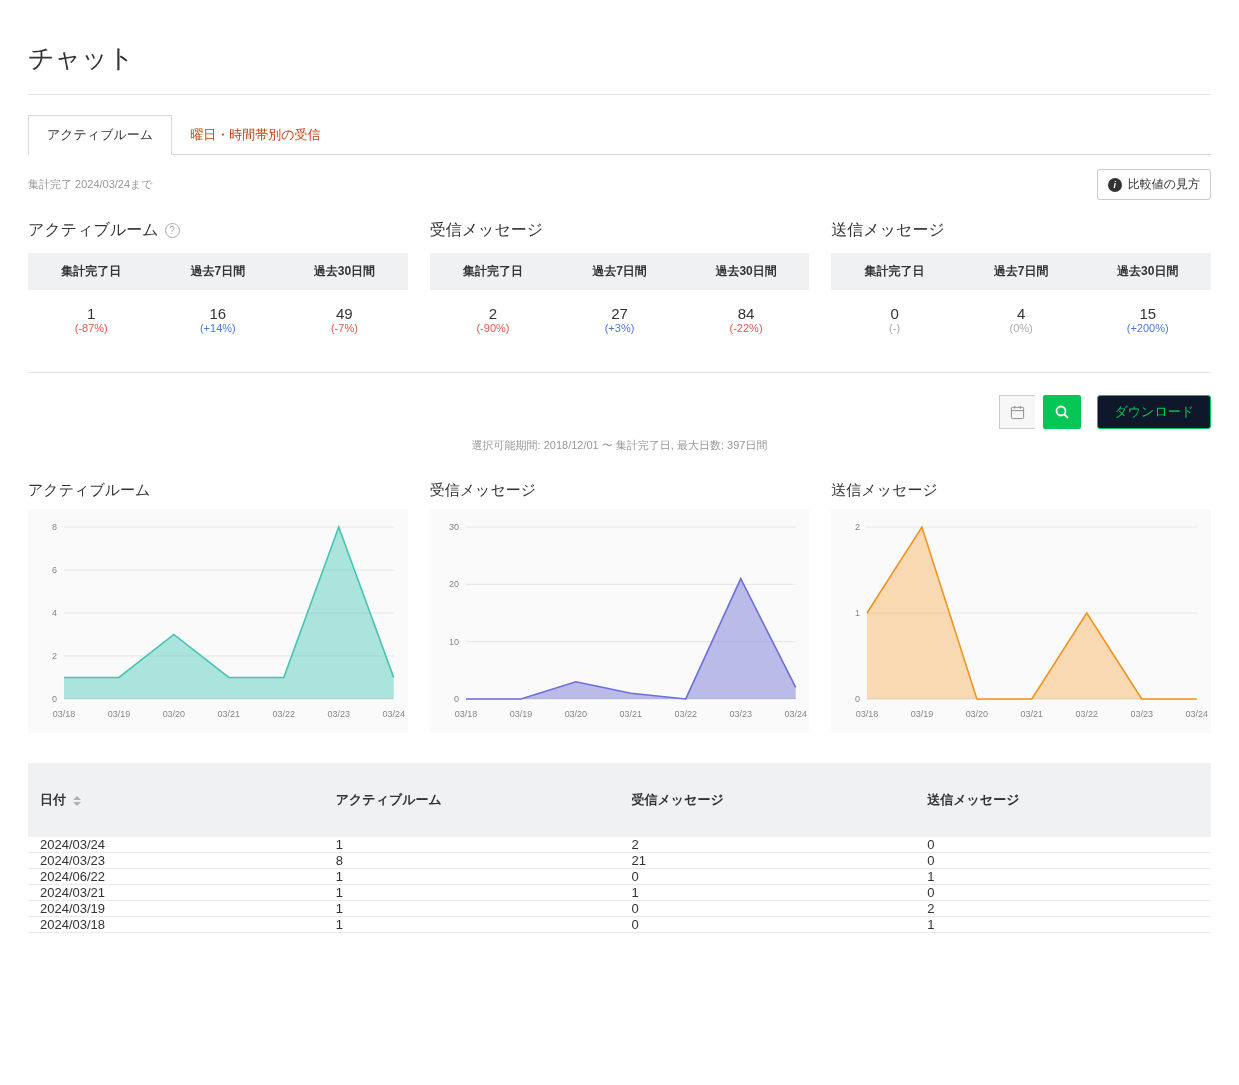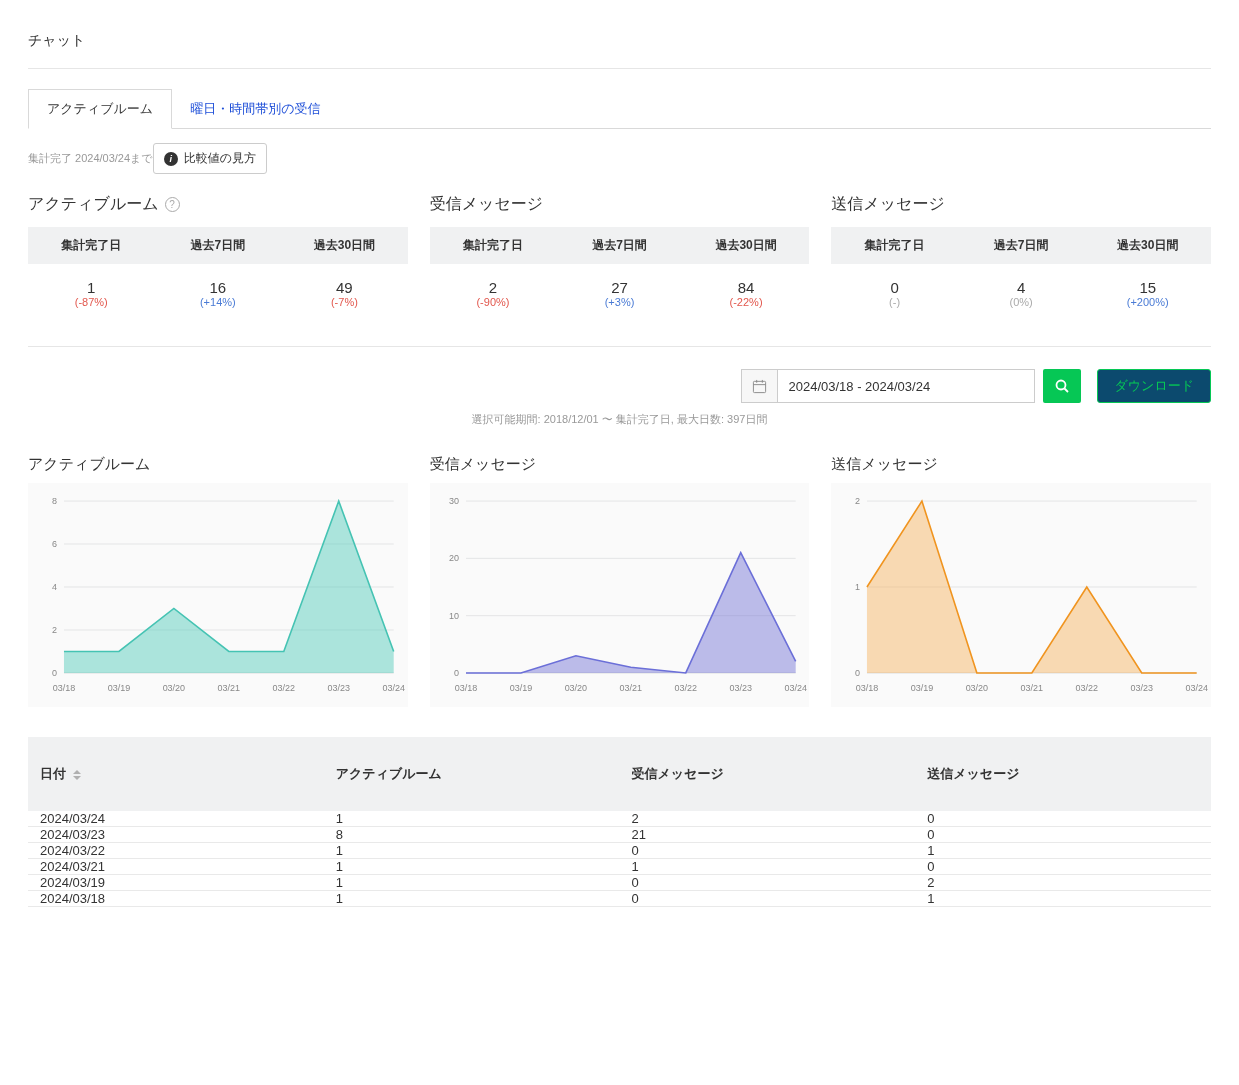--- a/index.html
+++ b/index.html
@@ -2,27 +2,27 @@
 <html><head>
 <meta charset="utf-8">
 <style>
   * { box-sizing: border-box; }
   html,body { margin:0; padding:0; }
   body {
     width:1239px; min-height:1085px; background:#fff;
     font-family:"Liberation Sans","DejaVu Sans",sans-serif; color:#333;
   }
   .page { padding:24px 28px 28px; }
-  .page-title { font-size:14px; font-weight:400; margin:8px 0 18px;font-family:Liberation Mono, monospace; }
+  .page-title { font-size:26px; font-weight:400; margin:17px 0 18px;font-family:Liberation Mono, monospace; }
   .title-divider { border-bottom:1px solid #e6e6e6; }
   .tabs { display:flex; align-items:flex-end; border-bottom:1px solid #d9d9d9; margin-top:20px; }
   .tab { padding:10px 18px; font-size:13px; cursor:pointer; }
   .tab.active { background:#fff; border:1px solid #d9d9d9; border-bottom:1px solid #fff; margin-bottom:-1px; color:#333; }
-  .tab.inactive { color:#1d4ed8; }
-  .meta-row { display:flex; align-items:center; margin-top:14px; }
+  .tab.inactive { color:#c2410c; }
+  .meta-row { display:flex; justify-content:space-between; align-items:center; margin-top:14px; }
   .agg-note { font-size:11px; color:#999; }
   .help-btn { display:inline-flex; align-items:center; gap:6px; background:#fff; border:1px solid #ccc;
     border-radius:3px; padding:6px 10px; font-size:12px; color:#333; cursor:pointer; font-family:inherit; }
   .info-icon { width:14px; height:14px; border-radius:50%; background:#333; color:#fff; font-size:9px;
     display:inline-flex; align-items:center; justify-content:center; font-style:italic; font-weight:bold; }
   .stat-cards { display:flex; gap:22px; margin-top:20px; }
   .stat-card { flex:1; }
   .stat-card-title { font-size:16px; margin-bottom:12px; display:flex; align-items:center; gap:6px; }
   .q-icon { width:15px; height:15px; border:1px solid #aaa; color:#aaa; border-radius:50%; font-size:10px;
     display:inline-flex; align-items:center; justify-content:center; cursor:pointer; }
@@ -37,21 +37,21 @@
   .chg-neutral { color:#aaa; }
   .section-divider { border:none; border-top:1px solid #e6e6e6; margin:28px 0 0; }
   .filter-row { display:flex; justify-content:flex-end; align-items:center; gap:16px; margin-top:22px; }
   .date-group { display:flex; align-items:stretch; }
   .cal-btn { width:36px; border:1px solid #ccc; border-right:none; background:#f7f7f7;
     display:flex; align-items:center; justify-content:center; cursor:pointer; }
   .date-input { width:258px; height:34px; border:1px solid #ccc; padding:0 10px; font-size:13px;
     color:#333; font-family:inherit; outline:none; }
   .search-btn { width:38px; height:34px; background:#06c755; border:none; border-radius:2px; margin-left:8px;
     display:flex; align-items:center; justify-content:center; cursor:pointer; }
-  .download-btn { height:34px; padding:0 16px; background:#0c4a6e; border:1px solid #06c755; color:#06c755;
+  .download-btn { height:34px; padding:0 16px; background:#0f172a; border:1px solid #06c755; color:#06c755;
     border-radius:3px; font-size:13px; cursor:pointer; font-family:Liberation Sans, sans-serif; }
   .filter-hint { text-align:center; font-size:11px; color:#999; margin-top:9px; }
   .charts-row { display:flex; gap:22px; margin-top:28px; }
   .chart-panel { flex:1; min-width:0; }
   .chart-title { font-size:15px; margin-bottom:9px; }
   .chart-box { background:#fafafa; }
   .data-table { width:100%; border-collapse:collapse; margin-top:30px; font-size:13px; }
   .data-table th { background:#f0f1f2; text-align:left; padding:28px 12px; font-weight:bold; width:25%; }
   .data-table td { padding:0 12px; border-bottom:1px solid #e9e9e9; color:#333; }
   .sort-icon { display:inline-flex; flex-direction:column; gap:2px; margin-left:7px; vertical-align:middle; }
@@ -154,21 +154,20 @@
   <div class="filter-row">
     <div class="date-group">
       <span class="cal-btn">
         <svg width="15" height="15" viewBox="0 0 16 16">
           <rect x="1.5" y="2.5" width="13" height="12" rx="1" fill="none" stroke="#8a8a8a"></rect>
           <line x1="1.5" y1="6" x2="14.5" y2="6" stroke="#8a8a8a"></line>
           <line x1="5" y1="1" x2="5" y2="4" stroke="#8a8a8a"></line>
           <line x1="11" y1="1" x2="11" y2="4" stroke="#8a8a8a"></line>
         </svg>
       </span>
-      <input class="date-input" value="2024/03/18 - 2024/03/24" style="">
       <button class="search-btn">
         <svg width="16" height="16" viewBox="0 0 16 16">
           <circle cx="7" cy="7" r="4.5" fill="none" stroke="#fff" stroke-width="1.8"></circle>
           <line x1="10.5" y1="10.5" x2="14" y2="14" stroke="#fff" stroke-width="1.8"></line>
         </svg>
       </button>
     </div>
     <button class="download-btn">ダウンロード</button>
   </div>
   <div class="filter-hint">選択可能期間: 2018/12/01 〜 集計完了日, 最大日数: 397日間</div>
@@ -261,21 +260,21 @@
           <td>2</td>
           <td>0</td>
         </tr>
         <tr>
           <td>2024/03/23</td>
           <td>8</td>
           <td>21</td>
           <td>0</td>
         </tr>
         <tr>
-          <td>2024/03/22</td>
+          <td>2024/06/22</td>
           <td>1</td>
           <td>0</td>
           <td>1</td>
         </tr>
         <tr>
           <td>2024/03/21</td>
           <td>1</td>
           <td>1</td>
           <td>0</td>
         </tr>

